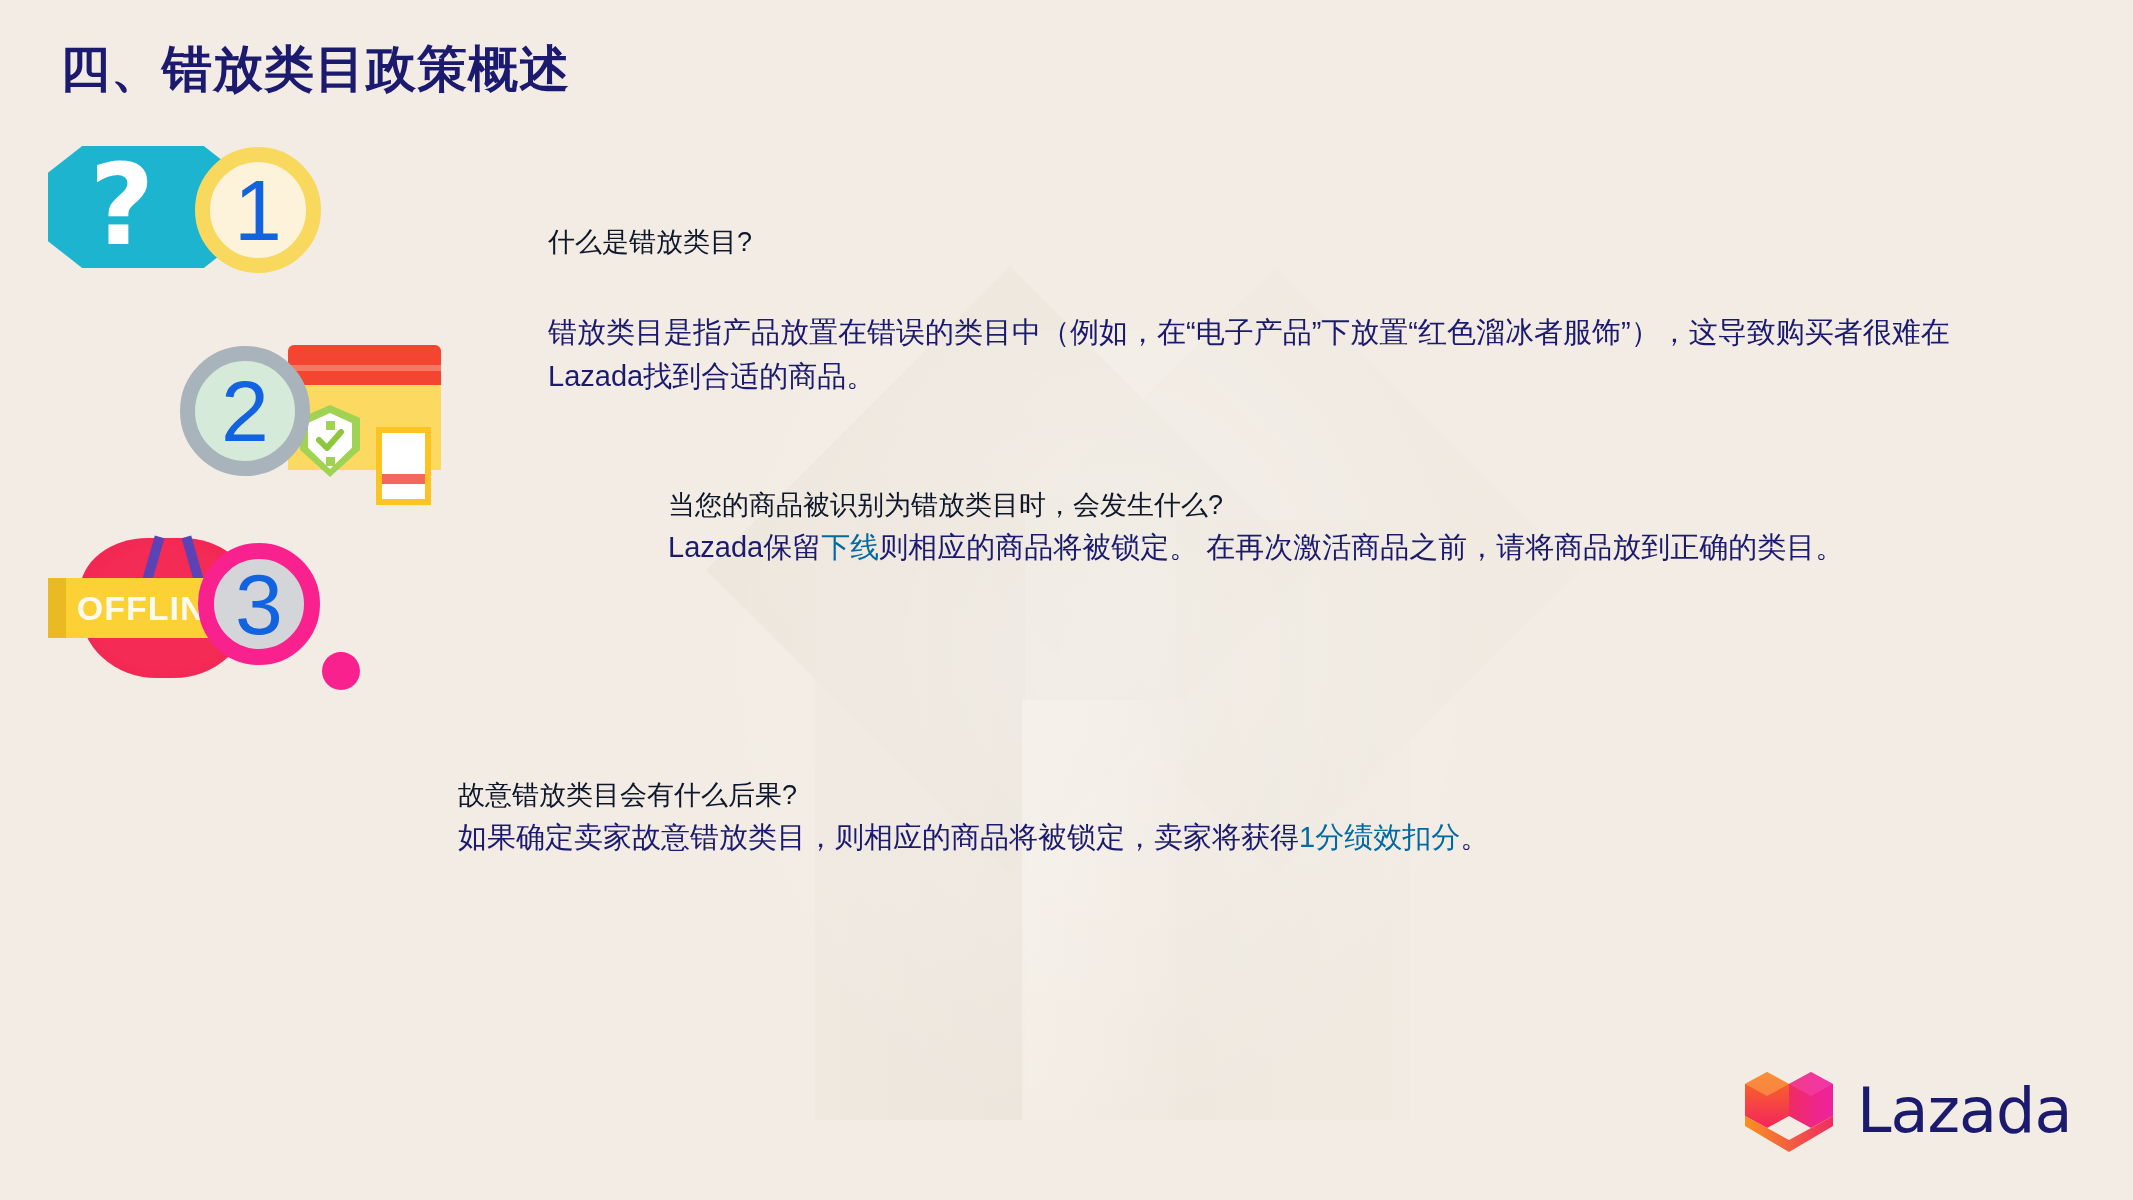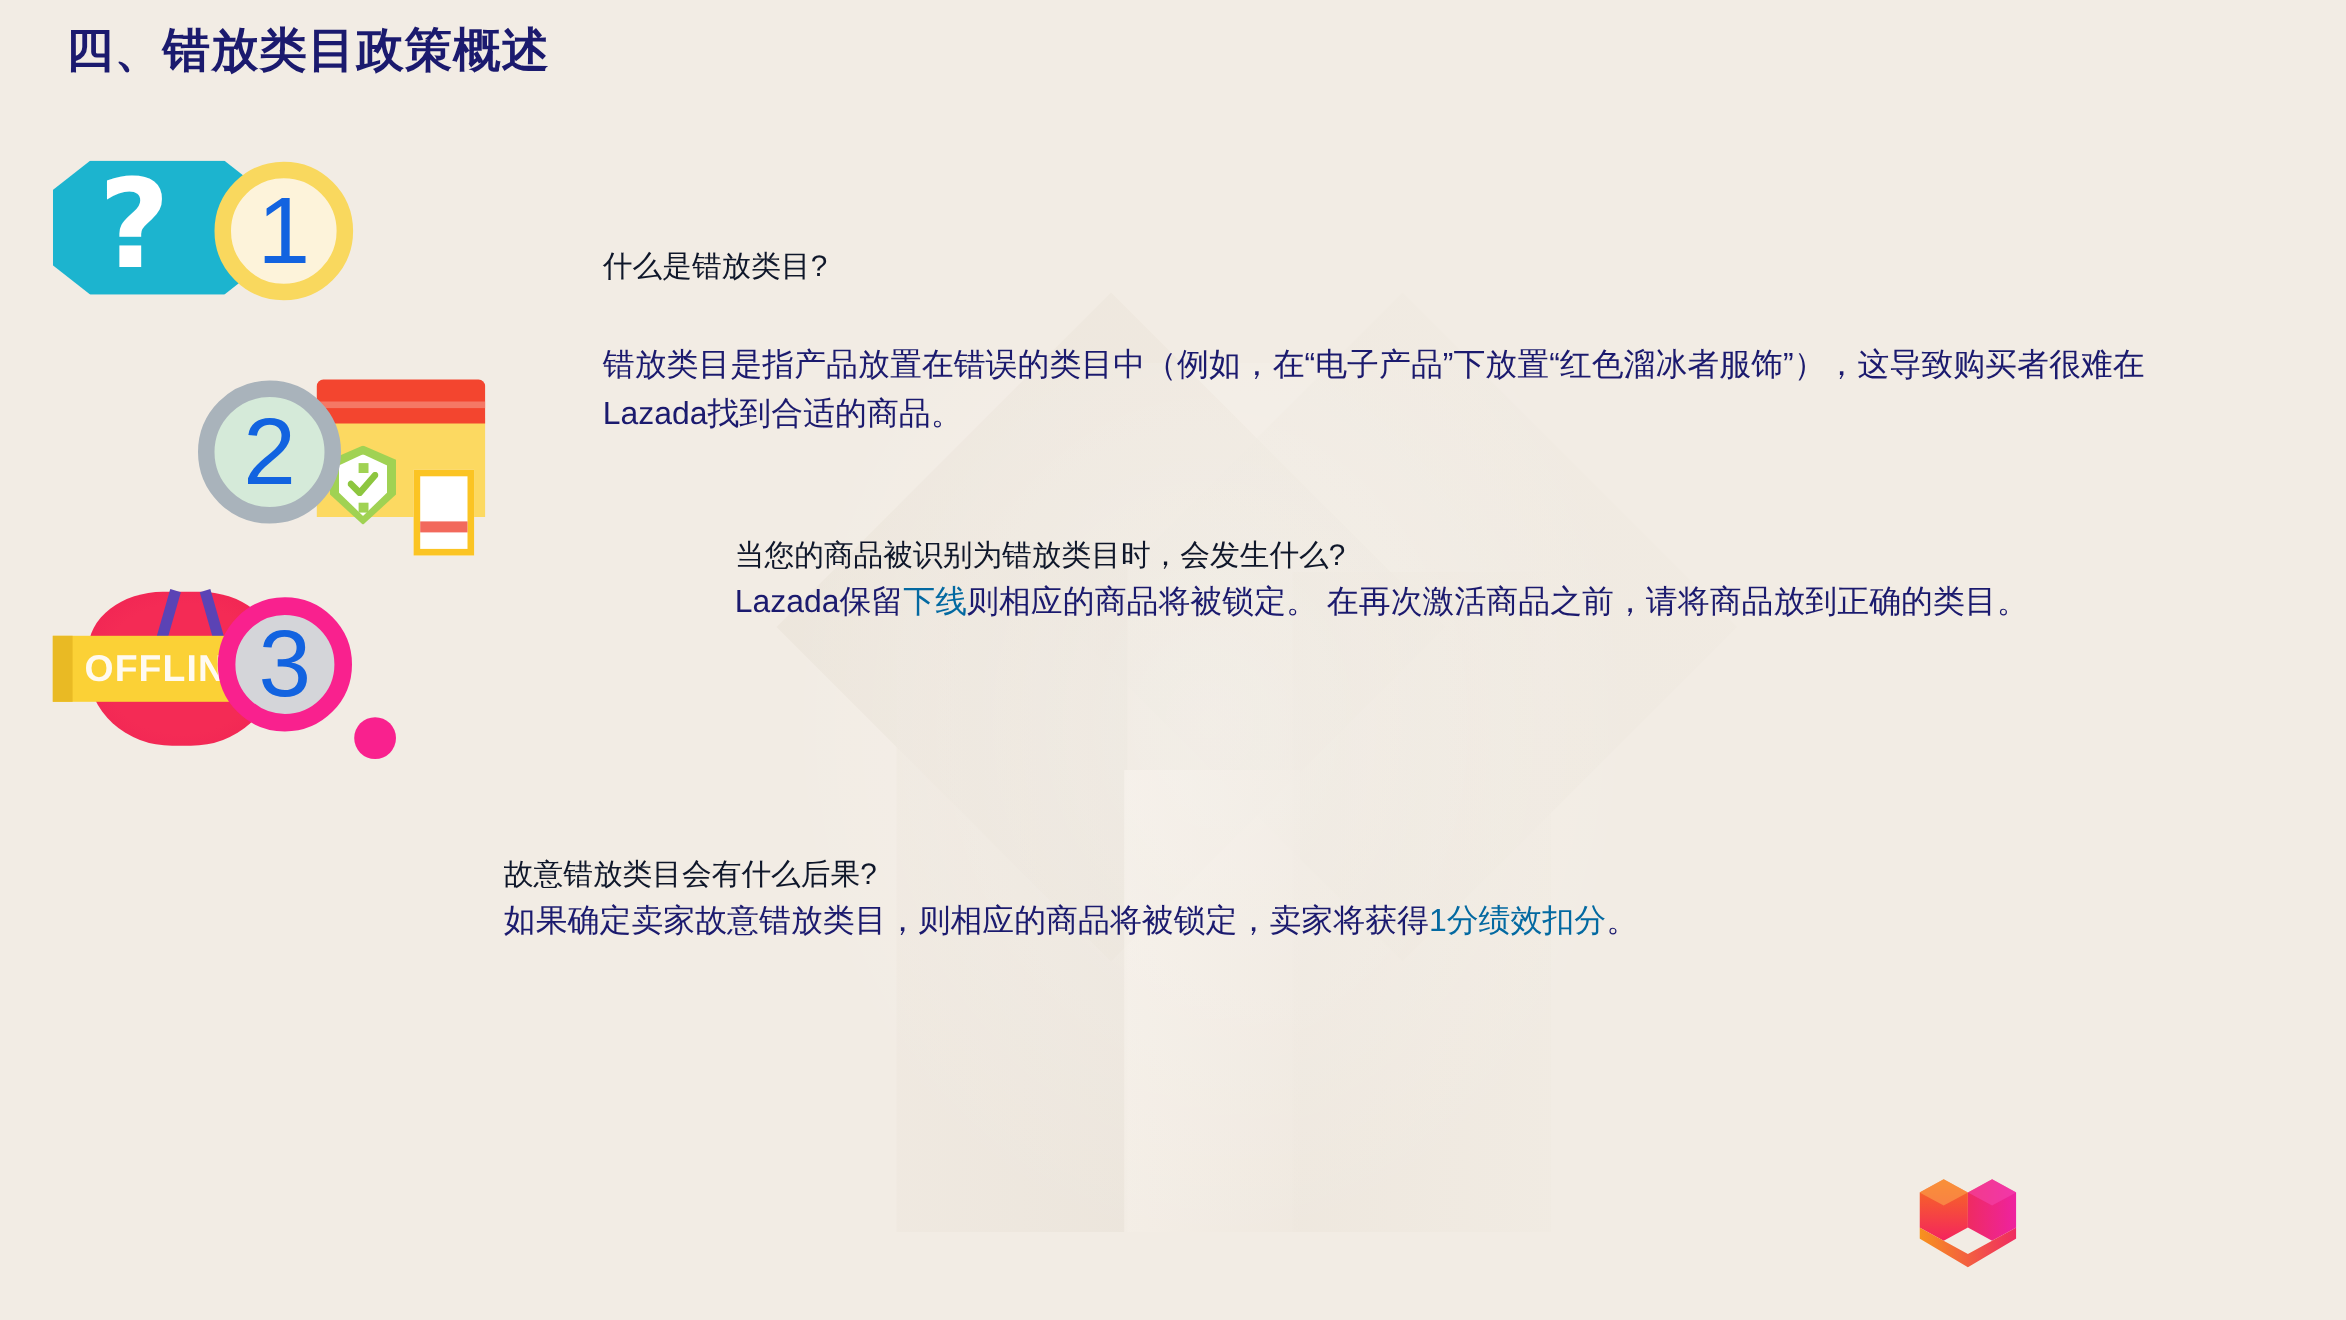--- a/index.html
+++ b/index.html
@@ -57,22 +57,22 @@
   .wm-fade {
     left: 700px; top: 330px;
     width: 800px; height: 820px;
     background: radial-gradient(ellipse at 50% 40%, rgba(255,255,255,.28), rgba(255,255,255,0) 70%);
   }
 
   
   .title {
     position: absolute;
     left: 60px;
-    top: 17px;
-    font-size: 43px;
+    top: 36px;
+    font-size: 50px;
     font-weight: bold;
     color: #1b1a6e;
     letter-spacing: 1px;
     white-space: nowrap;
   }
 
   
   .row { position: absolute; }
 
   
@@ -396,15 +396,16 @@
           <stop offset="100%" stop-color="#f4245e"></stop>
         </linearGradient>
       </defs>
       <polygon points="0,14 22,2 44,14 44,46 22,58 0,46" fill="url(#lg3)"></polygon>
       <polygon points="44,14 66,2 88,14 88,46 66,58 44,46" fill="url(#lg2)"></polygon>
       <polygon points="0,46 44,70 88,46 88,56 44,82 0,56" fill="url(#lg1)"></polygon>
       <polygon points="22,2 44,14 66,2 44,-10" fill="#f9a03c" opacity="0"></polygon>
       <polygon points="0,14 22,2 44,14 22,26" fill="#fbab4f" opacity=".55"></polygon>
       <polygon points="44,14 66,2 88,14 66,26" fill="#f54ab4" opacity=".5"></polygon>
     </svg>
+    <div class="logo-text">Lazada</div>
   </div>
 
 </div>
 
 </body></html>

